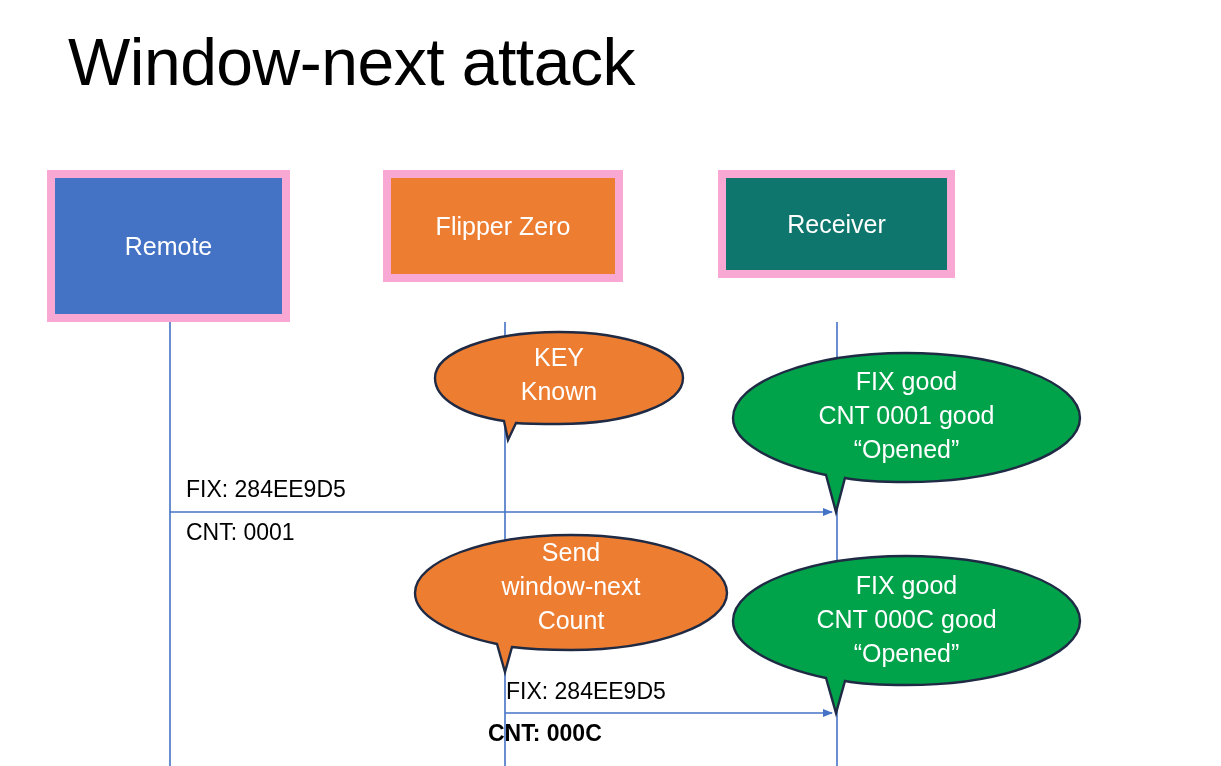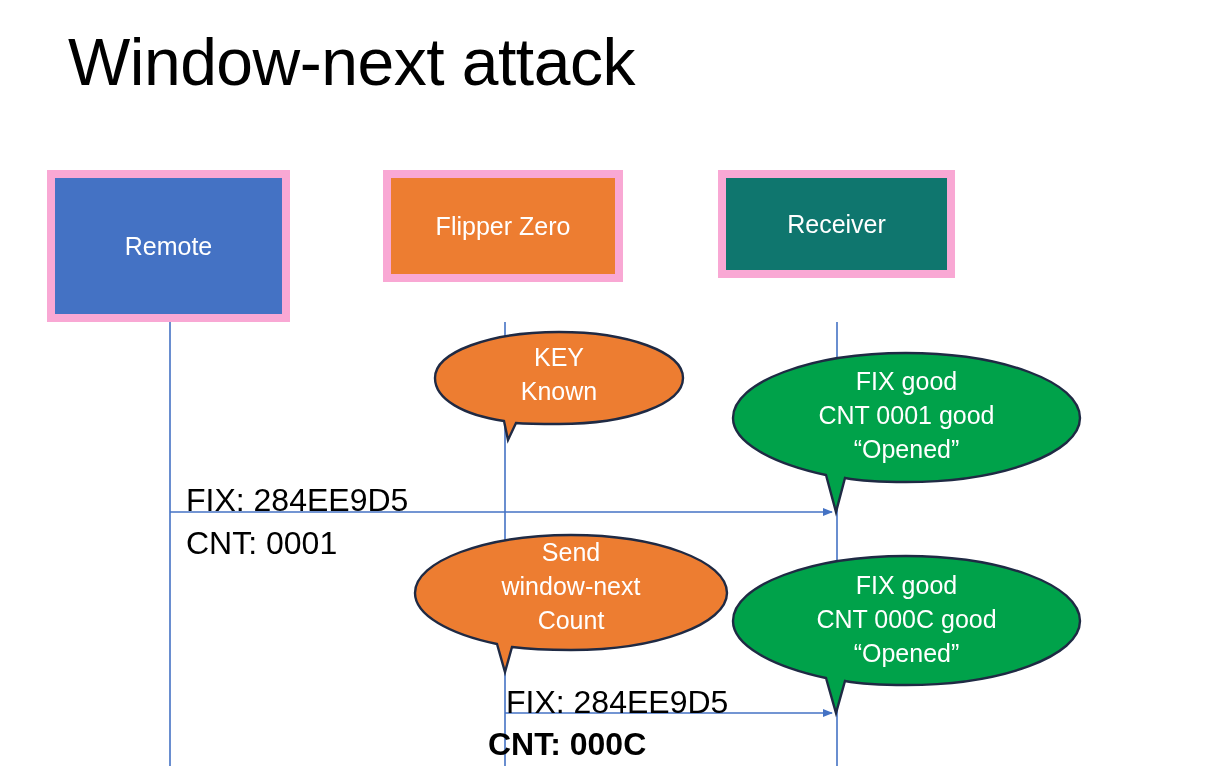--- a/index.html
+++ b/index.html
@@ -79,24 +79,23 @@
     pointer-events: none;
   }
   .callout-text-1 { left: 435px; top: 340px; width: 248px; }
   .callout-text-2 { left: 733px; top: 364px; width: 347px; }
   .callout-text-3 { left: 415px; top: 535px; width: 312px; }
   .callout-text-4 { left: 733px; top: 568px; width: 347px; }
 
   .msg-label {
     position: absolute;
     color: #000000;
-    font-size: 32px;
+    font-size: 23px;
     line-height: 30px;
     white-space: nowrap;
-    margin-top: 11px;
   }
   .msg1-fix { left: 186px; top: 474px; }
   .msg1-cnt { left: 186px; top: 517px; text-align: right; }
   .msg2-fix { left: 506px; top: 676px; }
   .msg2-cnt { left: 488px; top: 718px; font-weight: bold; }
 </style>
 </head>
 <body>
 
 <div id="slide">

